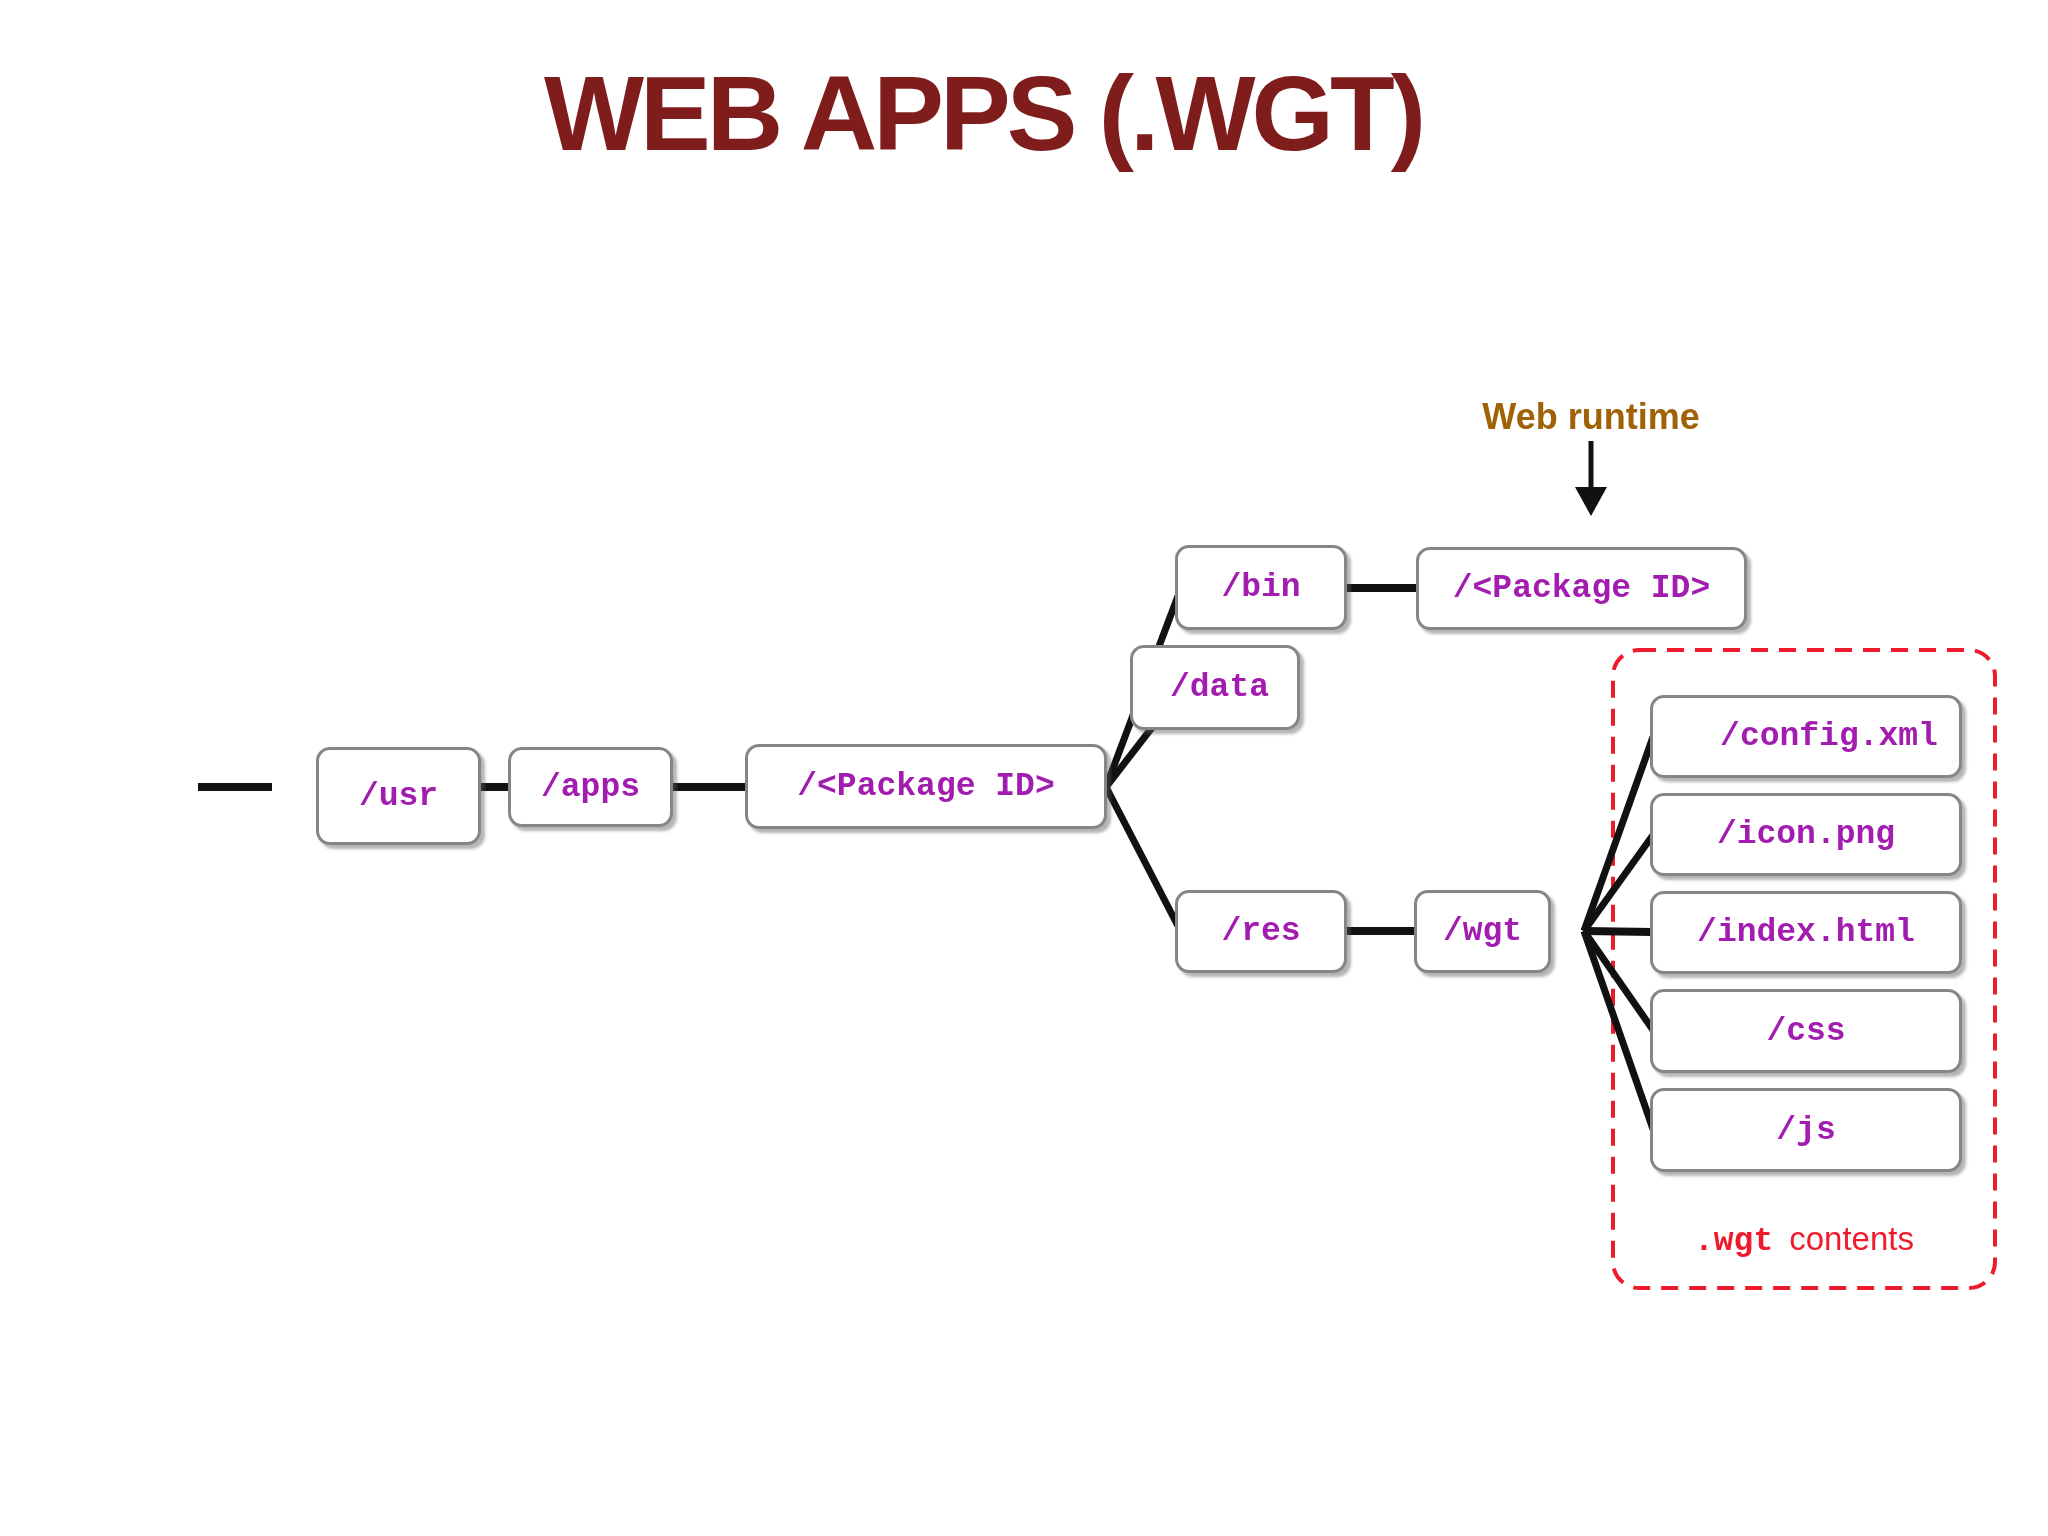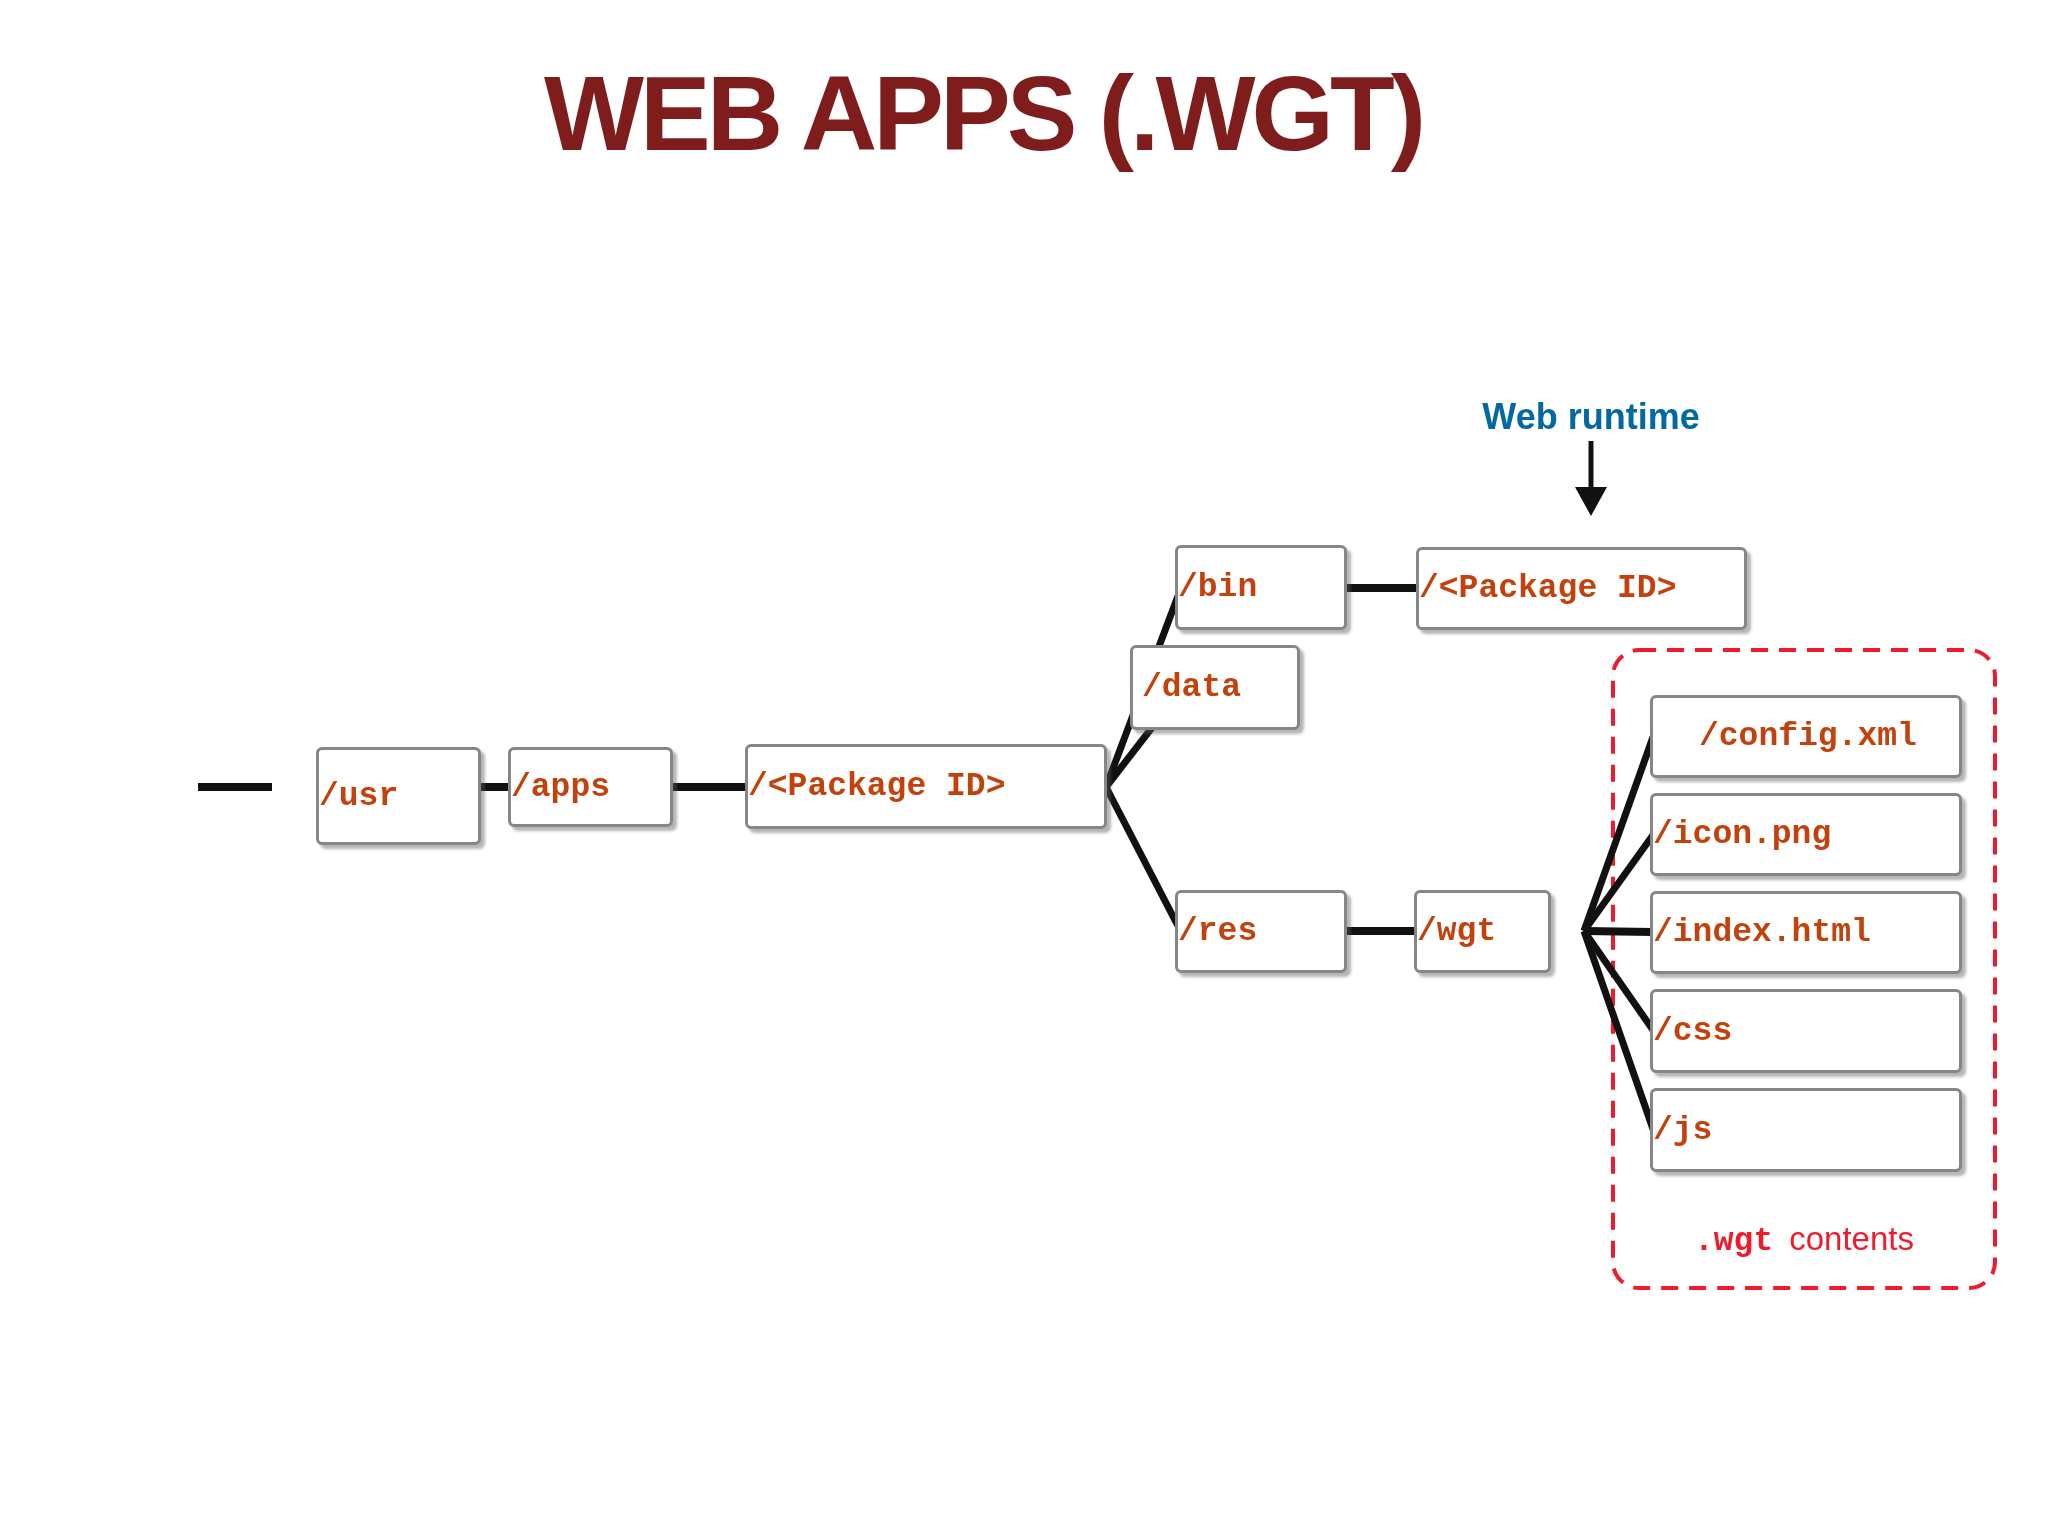--- a/index.html
+++ b/index.html
@@ -25,42 +25,42 @@
     white-space: nowrap;
   }
   .runtime-label {
     position: absolute;
     left: 1391px;
     top: 396px;
     width: 400px;
     text-align: center;
     font-size: 36px;
     font-weight: 700;
-    color: #0369a1;
+    color: #a16207;
     white-space: nowrap;
   }
   svg.wires {
     position: absolute;
     left: 0; top: 0;
     width: 2048px; height: 1536px;
   }
   .node {
     position: absolute;
     box-sizing: border-box;
     background: #ffffff;
     border: 3px solid #868686;
-    border-radius: 6px;
+    border-radius: 14px;
     box-shadow: 4px 4px 3px rgba(90,90,90,0.45);
     display: flex;
     align-items: center;
-    justify-content: flex-start;
+    justify-content: center;
     font-family: "Liberation Mono", "DejaVu Sans Mono", monospace;
     font-weight: 700;
     font-size: 33px;
-    color: #c2410c;
+    color: #a21caf;
     white-space: nowrap;
   }
   .wgt-caption {
     position: absolute;
     left: 1613px;
     top: 1220px;
     width: 382px;
     text-align: center;
     font-size: 33px;
     color: #ee1b2d;

